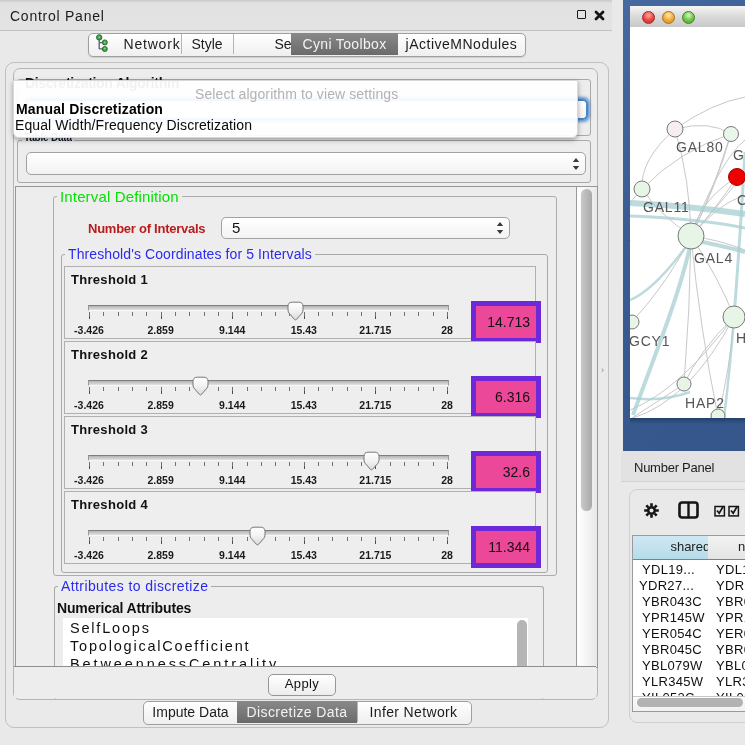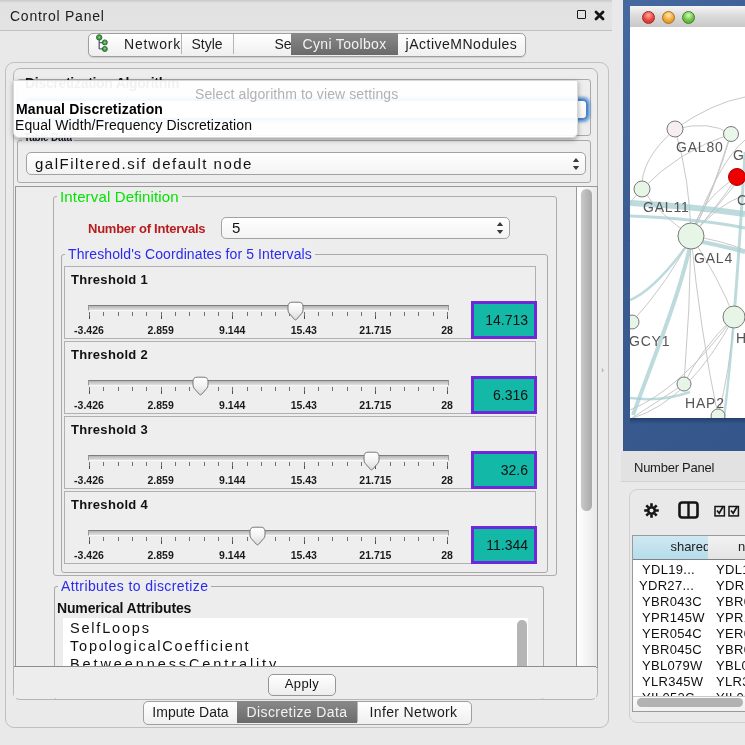--- a/index.html
+++ b/index.html
@@ -14,40 +14,40 @@
 .combo .ar{position:absolute;right:5px;top:50%;margin-top:-6px;width:8px;height:12px;}
 .tbox{position:absolute;left:64px;width:470px;height:71px;border:1px solid #b0b0b0;background:#eeeeee;}
 .tlab{position:absolute;left:6px;top:5px;font-size:13px;font-weight:bold;letter-spacing:0.3px;color:#111;}
 .track{position:absolute;left:23px;top:38px;width:359px;height:4px;border-top:1px solid #7e7e7e;border-bottom:1px solid #f8f8f8;
   background:linear-gradient(#b4b4b4,#e2e2e2);border-left:1px solid #9a9a9a;border-right:1px solid #9a9a9a;}
 .majt{position:absolute;left:24px;top:45px;width:360px;height:7px;
   background-image:repeating-linear-gradient(to right,#4d4d4d 0 1px,transparent 1px 71.6px);}
 .mint{position:absolute;left:24px;top:45px;width:360px;height:4px;
   background-image:repeating-linear-gradient(to right,#707070 0 1px,transparent 1px 14.32px);}
 .tnum{position:absolute;top:57px;transform:translateX(-50%);font-size:10.5px;font-weight:bold;color:#1a1a1a;}
-.vbox{position:absolute;left:406px;top:34px;width:54px;height:32px;border:3px solid #6d28d9;background:#14b8a6;
+.vbox{position:absolute;left:406px;top:34px;width:54px;height:32px;border:5px solid #6d28d9;background:#ec4899;
   font-size:14px;color:#111;text-align:right;line-height:32px;padding-right:6px;}
 .thumb{position:absolute;top:34px;width:17px;height:20px;}
 .seg{position:absolute;top:0;height:22px;line-height:22px;text-align:center;font-size:14px;color:#1c1c1c;}
 .rowtxt{font-size:13px;letter-spacing:0.3px;color:#101010;white-space:pre;}
 </style>
 </head>
 <body>
 
 <div class="a" style="left:0;top:0;width:612px;height:30px;
   background:linear-gradient(#c8c8c8 0px,#e2e2e2 3px,#e3e3e3 29px);border-bottom:1px solid #c2c2c2;"></div>
 <div class="a" style="left:10px;top:8px;font-size:14px;letter-spacing:0.75px;color:#1c1c1c;">Control Panel</div>
 <div class="a" style="left:577px;top:10px;width:7px;height:7px;border:1.7px solid #1a1a1a;border-radius:1px;background:transparent;"></div>
 <svg class="a" style="left:594px;top:10px;" width="11" height="11" viewBox="0 0 11 11">
  <path d="M2 2 L9 9 M9 2 L2 9" stroke="#151515" stroke-width="2.8" stroke-linecap="round"></path>
 </svg>
 
 <div class="a" style="left:88px;top:33px;width:436px;height:22px;border:1px solid #9f9f9f;border-radius:5px;
   background:linear-gradient(#ffffff,#efefef);box-shadow:0 1px 1px rgba(0,0,0,.12);"></div>
-<div class="seg" style="left:89px;top:33px;width:92px;letter-spacing:0.8px;text-align:right;padding-left:34px;box-sizing:border-box;">Network</div>
+<div class="seg" style="left:89px;top:33px;width:92px;letter-spacing:0.8px;text-align:center;padding-left:34px;box-sizing:border-box;">Network</div>
 <svg class="a" style="left:95px;top:34px;" width="13" height="18" viewBox="0 0 13 18">
   <path d="M4.2 4 L4.2 15 M4.2 8.7 L9.4 8.7 M4.2 14.8 L9.4 14.8" stroke="#5a5f73" stroke-width="1.3" fill="none"></path>
   <circle cx="4.2" cy="3.4" r="2.7" fill="#41a045" stroke="#2c7030" stroke-width="1"></circle>
   <circle cx="9.8" cy="8.4" r="2.5" fill="#41a045" stroke="#2c7030" stroke-width="1"></circle>
   <circle cx="9.8" cy="15" r="2.5" fill="#41a045" stroke="#2c7030" stroke-width="1"></circle>
   <circle cx="4.2" cy="3.2" r="1" fill="#8cc98c"></circle>
   <circle cx="9.8" cy="8.5" r="1" fill="#8cc98c"></circle>
   <circle cx="9.8" cy="14.5" r="1" fill="#8cc98c"></circle>
 </svg>
 <div class="a" style="left:181px;top:34px;width:1px;height:20px;background:#b5b5b5;"></div>
@@ -65,21 +65,20 @@
 
 <div class="group" style="left:17px;top:79px;width:572px;height:55px;"></div>
 
 <div class="combo" style="left:26px;top:99px;width:558px;height:17px;box-shadow:0 0 3px 1.5px rgba(74,134,204,.85),inset 0 1px 0 #fff;border:2px solid #4a86cc;"></div>
 
 <div class="a b" style="left:25px;top:75px;font-size:14px;letter-spacing:-0.3px;color:#171717;">Discretization Algorithm</div>
 
 <div class="group" style="left:17px;top:140px;width:572px;height:41px;"></div>
 <div class="a b" style="left:22px;top:132px;font-size:10px;letter-spacing:-0.2px;color:#0f172a;background:#ededed;padding:0 2px;">Table Data</div>
 <div class="combo" style="left:26px;top:152px;width:558px;height:21px;">
-  <div class="a" style="left:8px;top:2px;font-size:15px;letter-spacing:1.5px;color:#111;">galFiltered.sif default node</div>
   <svg class="ar" viewBox="0 0 8 12">
       <path d="M4 0 L7.2 4 H0.8 Z" fill="#3a3a3a"></path>
       <path d="M4 12 L7.2 8 H0.8 Z" fill="#3a3a3a"></path>
     </svg>
 </div>
 
 <div class="a" style="left:13px;top:80px;width:563px;height:56px;background:rgba(255,255,255,.94);
   border:1px solid #d8d8d8;border-radius:0 0 6px 6px;box-shadow:0 2px 5px rgba(0,0,0,.35);"></div>
 <div class="a" style="left:195px;top:86px;font-size:14px;letter-spacing:0.1px;color:#b2b2b2;">Select algorithm to view settings</div>
 <div class="a b" style="left:16px;top:101px;font-size:14px;letter-spacing:0.15px;color:#000;">Manual Discretization</div>

